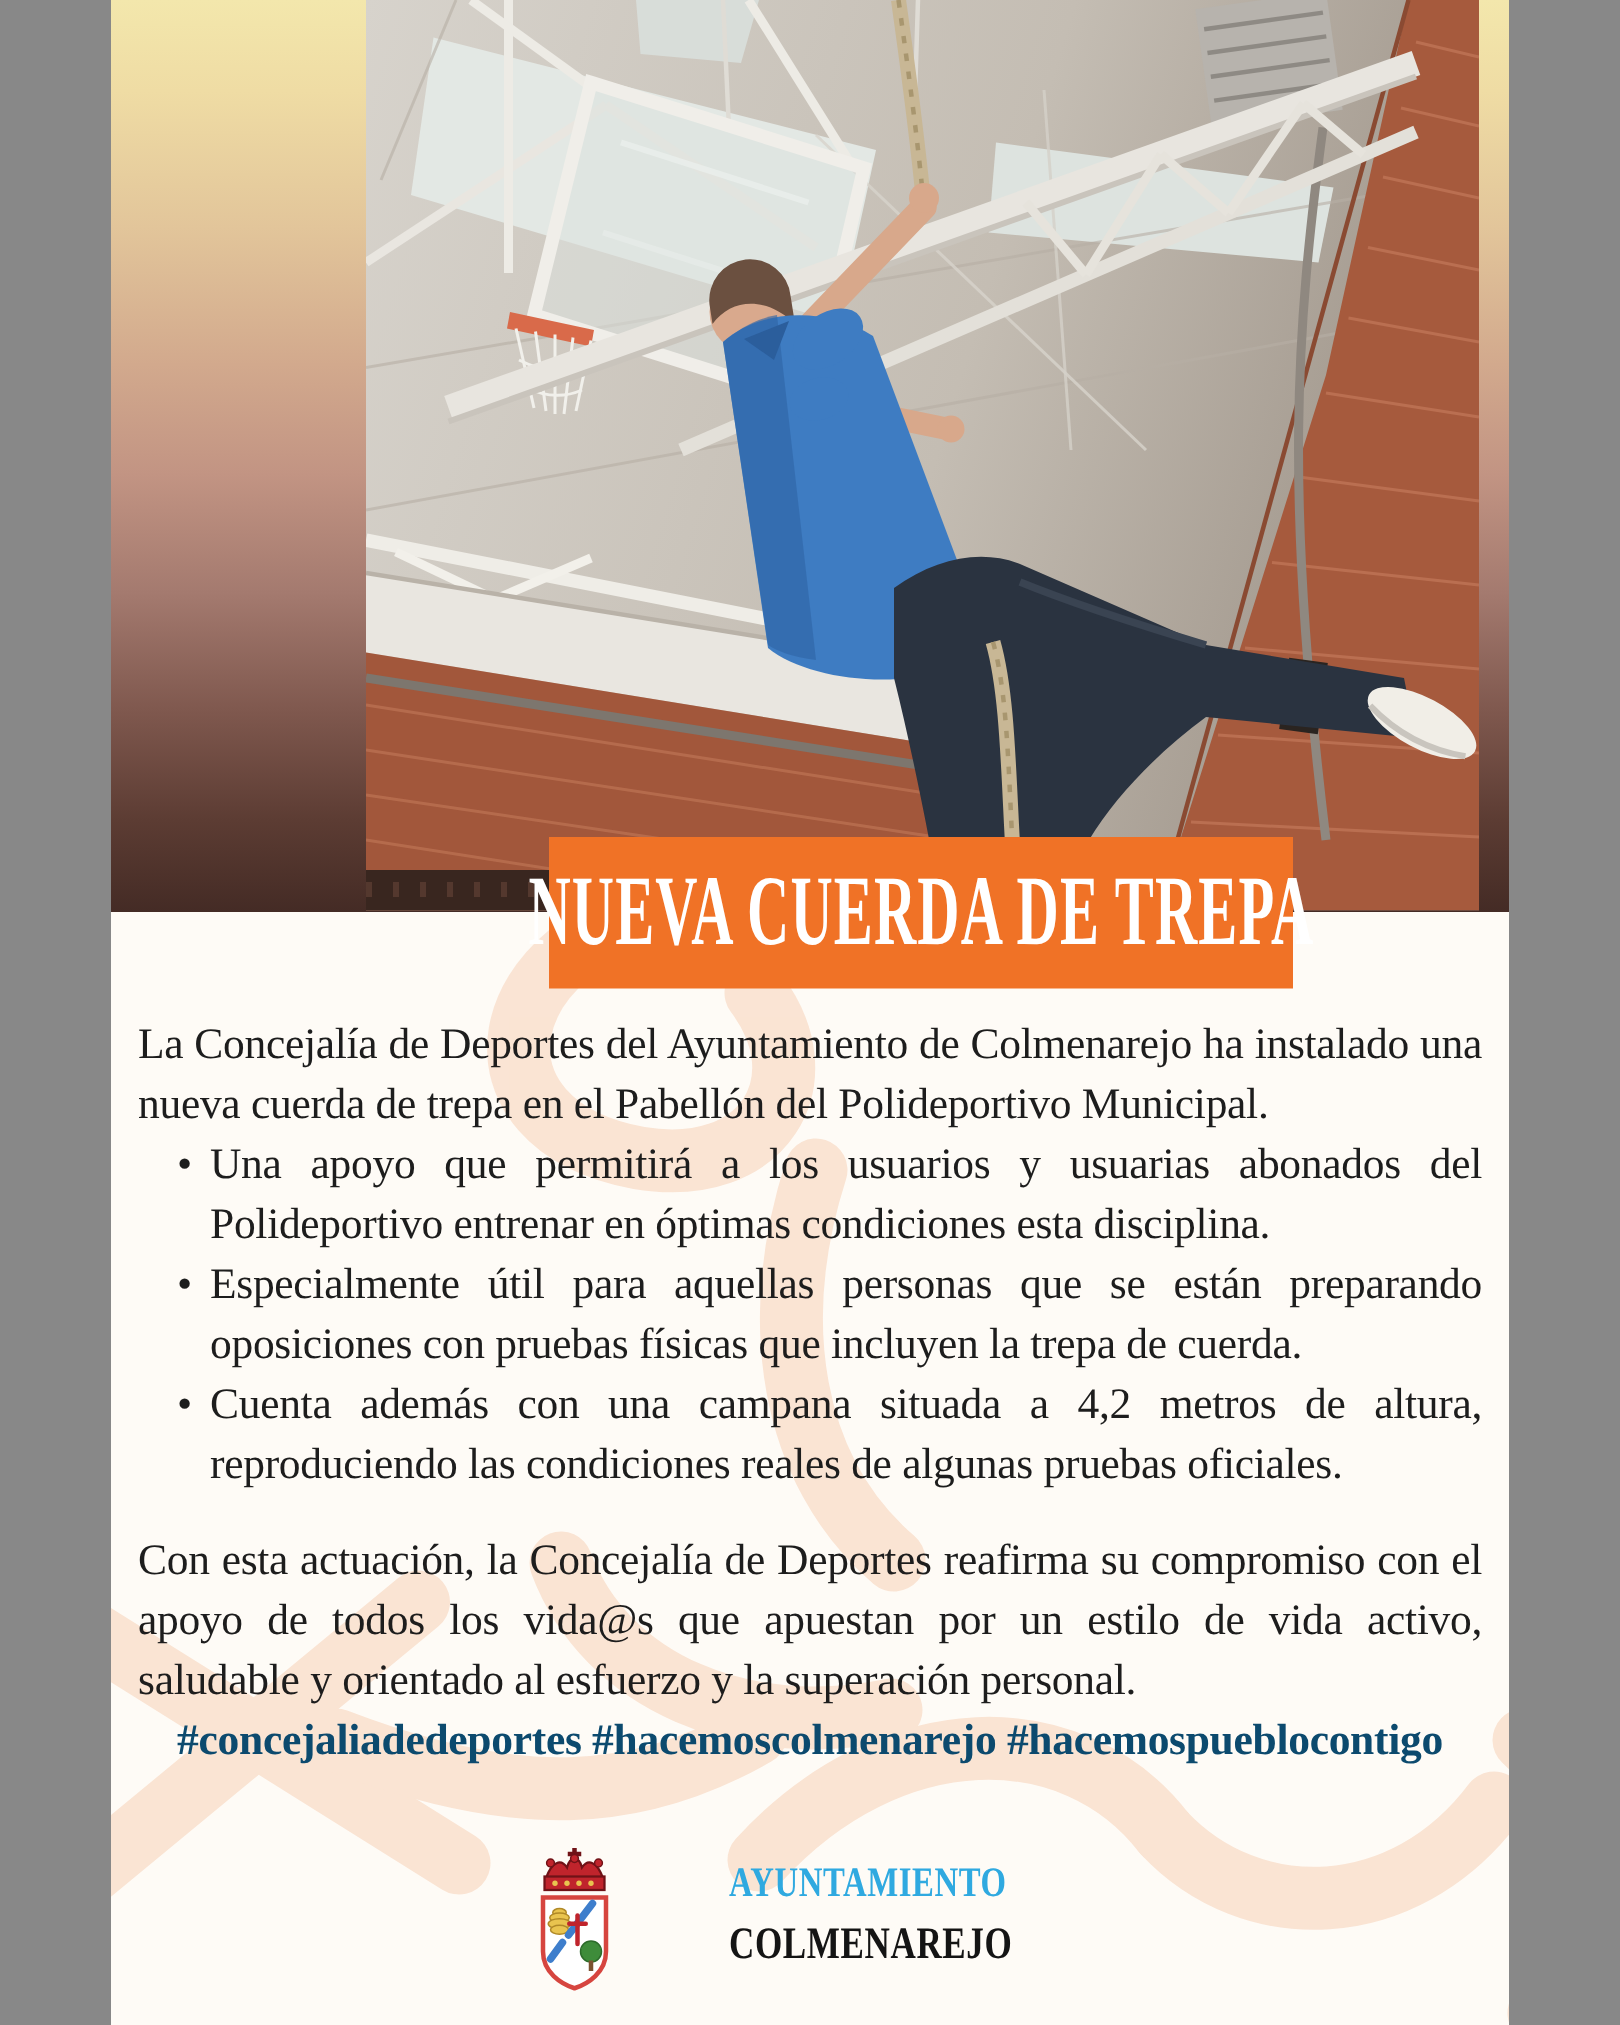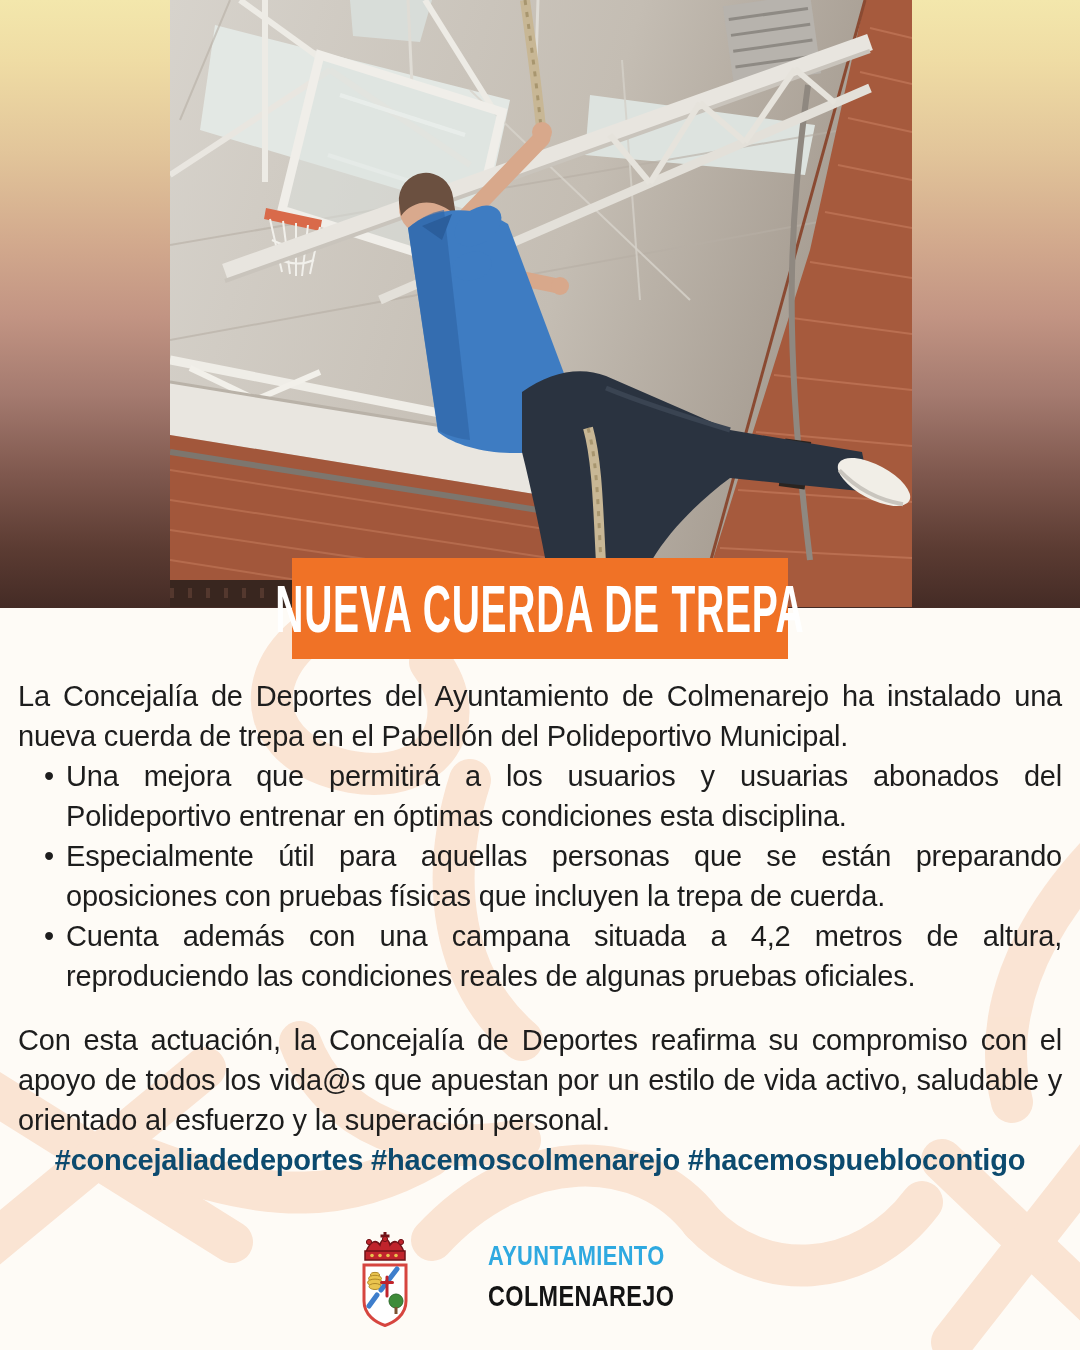--- a/index.html
+++ b/index.html
@@ -1,18 +1,18 @@
 <!DOCTYPE html>
 <html><head>
 <meta charset="utf-8">
 <style>
   html,body{margin:0;padding:0;background:#888;}
   .canvas{
-    position:relative;width:1080px;height:1350px;margin:0 auto;overflow:hidden;
-    background:#FEFBF6;font-family:Liberation Sans, sans-serif;
+    position:relative;width:932px;height:1350px;margin:0 auto;overflow:hidden;
+    background:#FEFBF6;font-family:Liberation Serif, serif;
   }
   .grad-band{
     position:absolute;top:0;left:0;width:1080px;height:608px;
     background:linear-gradient(180deg,
       #F3E7AC 0%, #EFDCA4 10%, #E2C59A 25%, #D2A98D 40%,
       #C29483 52%, #A47A6F 65%, #7F584E 78%, #5C3C33 90%, #442B25 100%);
   }
   .hero{position:absolute;top:0;left:170px;width:742px;height:607px;}
   .hero svg{display:block;}
   .watermark{position:absolute;top:600px;left:0;width:1080px;height:750px;pointer-events:none;}
@@ -206,21 +206,21 @@
     </svg>
   </div>
 
   <div class="banner" style="background:#F07226;">
     <span class="banner-title">NUEVA CUERDA DE TREPA</span>
   </div>
 
   <div class="content">
     <p class="intro">La Concejalía de Deportes del Ayuntamiento de Colmenarejo ha instalado una nueva cuerda de trepa en el Pabellón del Polideportivo Municipal.</p>
     <ul class="bullets">
-      <li>Una mejora que permitirá a los usuarios y usuarias abonados del Polideportivo entrenar en óptimas condiciones esta disciplina.</li>
+      <li>Una apoyo que permitirá a los usuarios y usuarias abonados del Polideportivo entrenar en óptimas condiciones esta disciplina.</li>
       <li>Especialmente útil para aquellas personas que se están preparando oposiciones con pruebas físicas que incluyen la trepa de cuerda.</li>
       <li>Cuenta además con una campana situada a 4,2 metros de altura, reproduciendo las condiciones reales de algunas pruebas oficiales.</li>
     </ul>
     <p class="closing">Con esta actuación, la Concejalía de Deportes reafirma su compromiso con el apoyo de todos los vida@s que apuestan por un estilo de vida activo, saludable y orientado al esfuerzo y la superación personal.</p>
     <p class="hashtags" style="color:#0c4a6e;">#concejaliadedeportes #hacemoscolmenarejo #hacemospueblocontigo</p>
   </div>
 
   <div class="footer">
     <svg class="crest" viewBox="0 0 62 98">
       <g>

